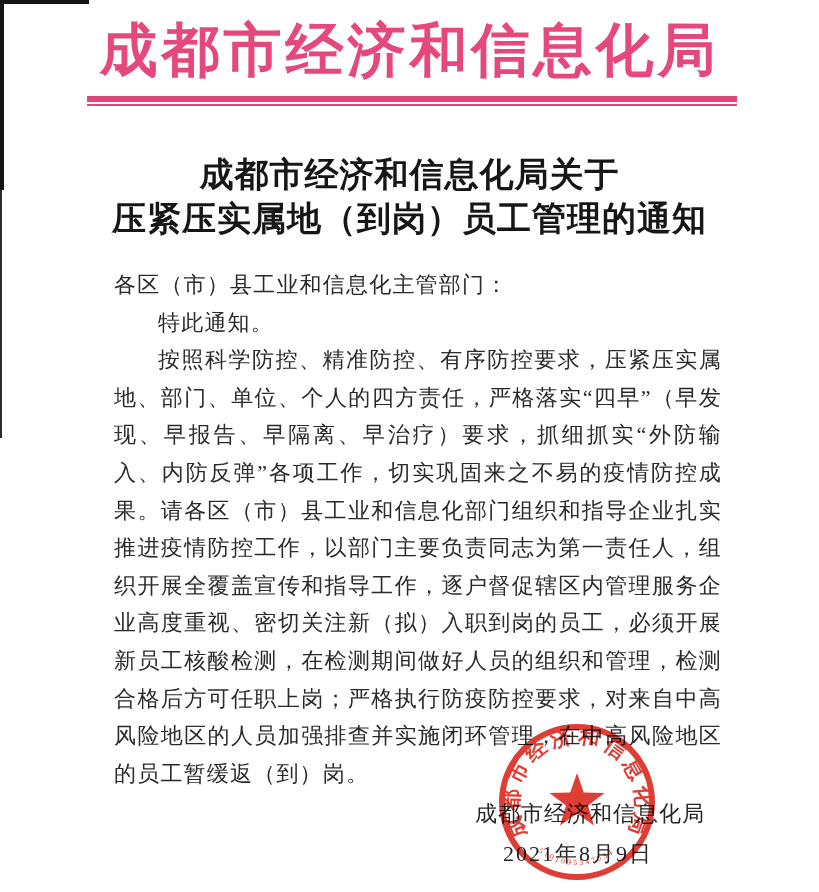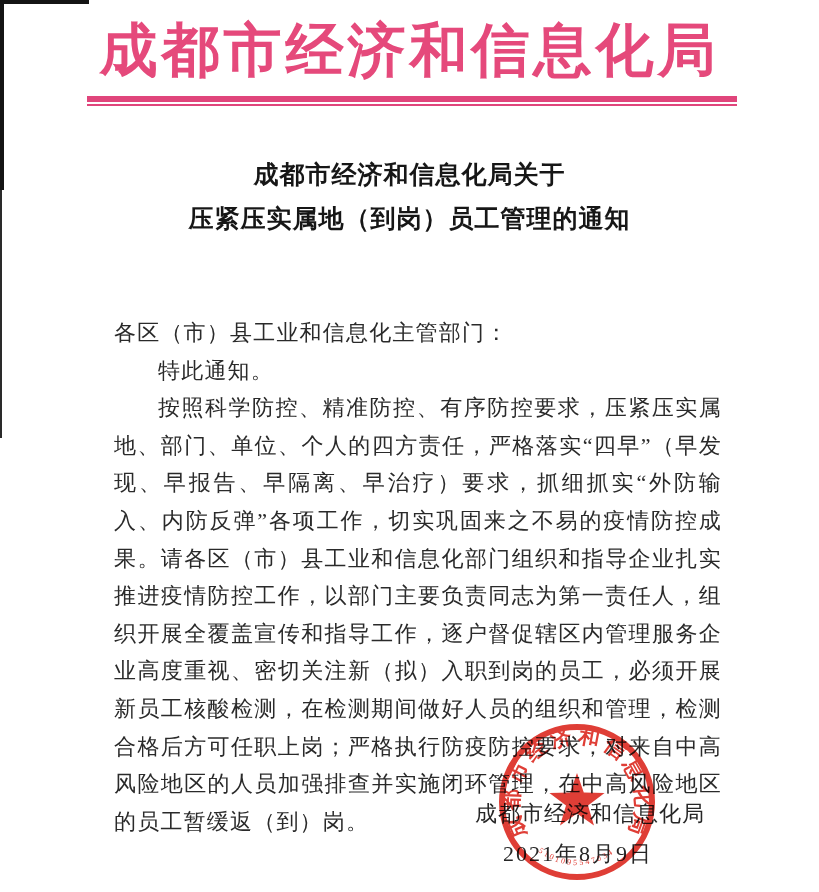--- a/index.html
+++ b/index.html
@@ -19,28 +19,28 @@
     text-align:center;font-size:58px;line-height:74px;font-weight:bold;
     color:#e5497b;letter-spacing:4px;white-space:nowrap;
   }
   .red-rule{position:absolute;left:87px;top:96px;width:650px;}
   .red-rule .thick{height:6px;background:#e0457b;}
   .red-rule .gap{height:2px;background:#ffffff;}
   .red-rule .thin{height:2px;background:#e0457b;}
   
   .doc-title{
     position:absolute;top:153px;left:0;width:100%;text-align:center;
-    font-size:25px;line-height:44px;font-weight:bold;color:#161616;
+    font-size:34px;line-height:44px;font-weight:bold;color:#161616;
     letter-spacing:1px;
   }
   
   .body-text{
     position:absolute;left:114px;top:266px;width:608px;
     font-size:22px;line-height:37.6px;text-align:justify;
-    letter-spacing:1.2px;color:#2a2a2a;margin-top:48px;
+    letter-spacing:1.2px;color:#2a2a2a;
   }
   .body-text p{margin:0;}
   .body-text .indent{text-indent:2em;}
   
   .signature{
     position:absolute;left:475px;top:799px;font-size:22px;
     letter-spacing:1px;color:#262626;white-space:nowrap;
   }
   .date{
     position:absolute;left:503px;top:839px;font-size:22px;

